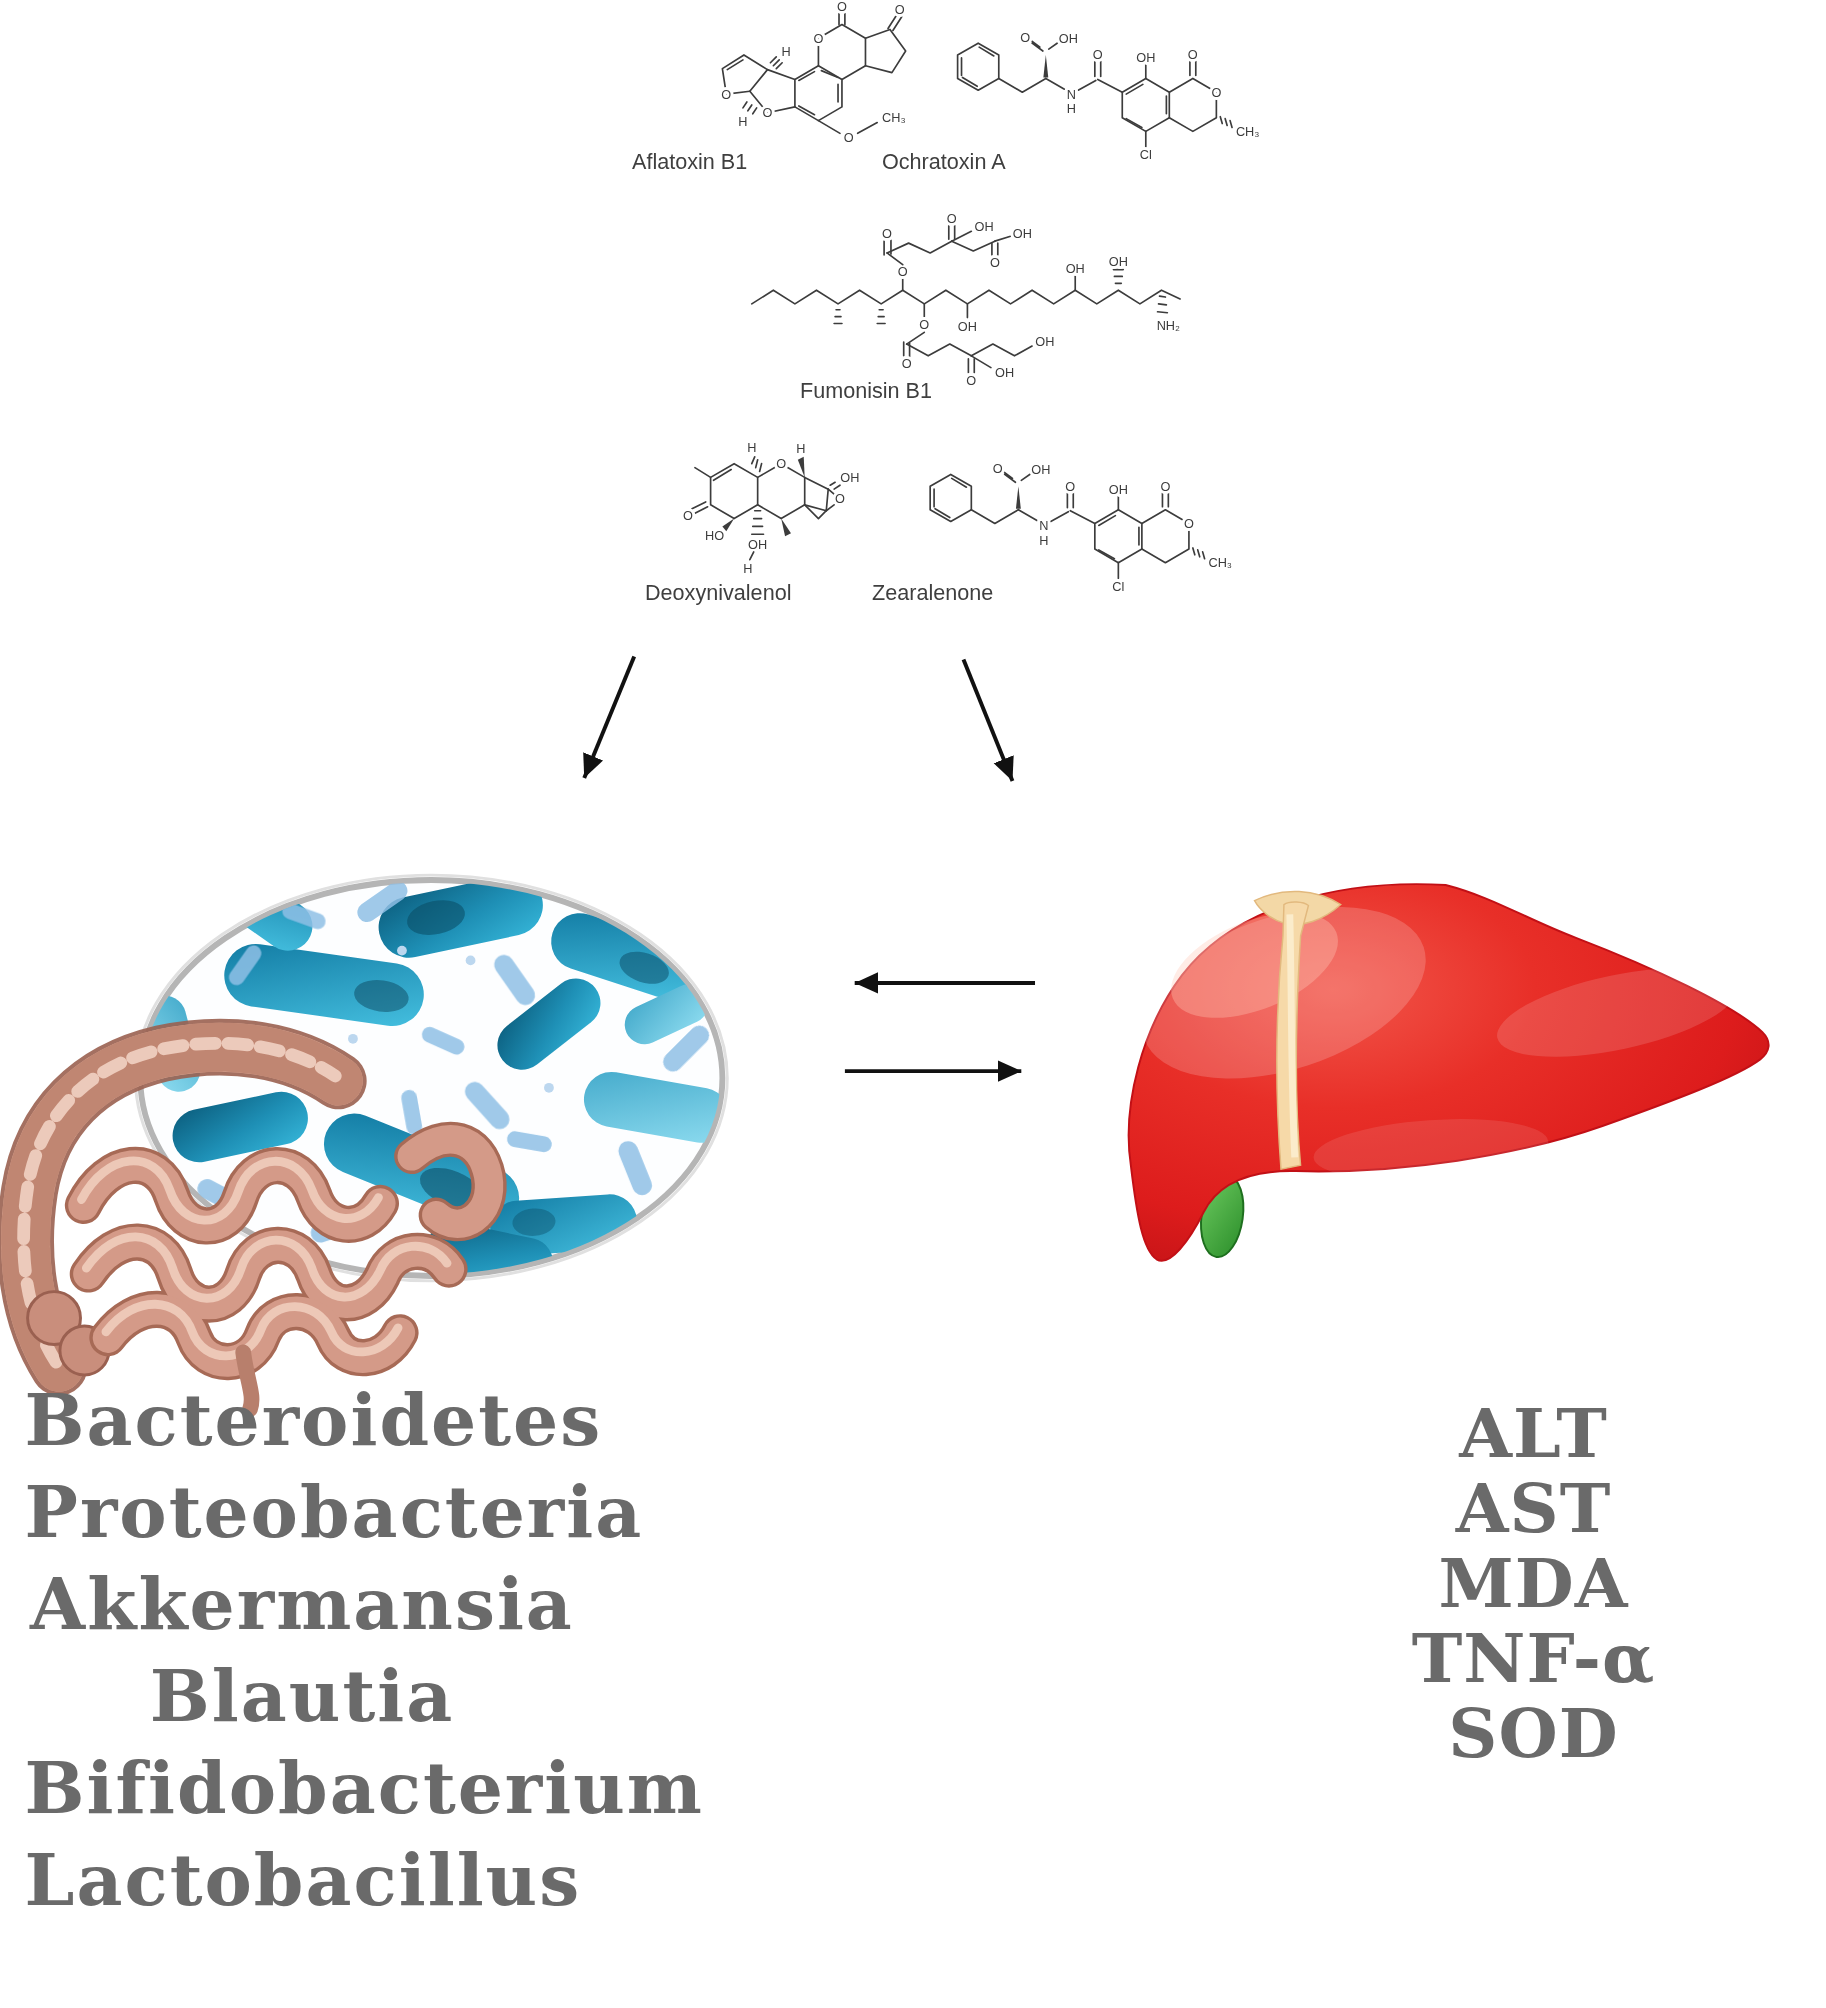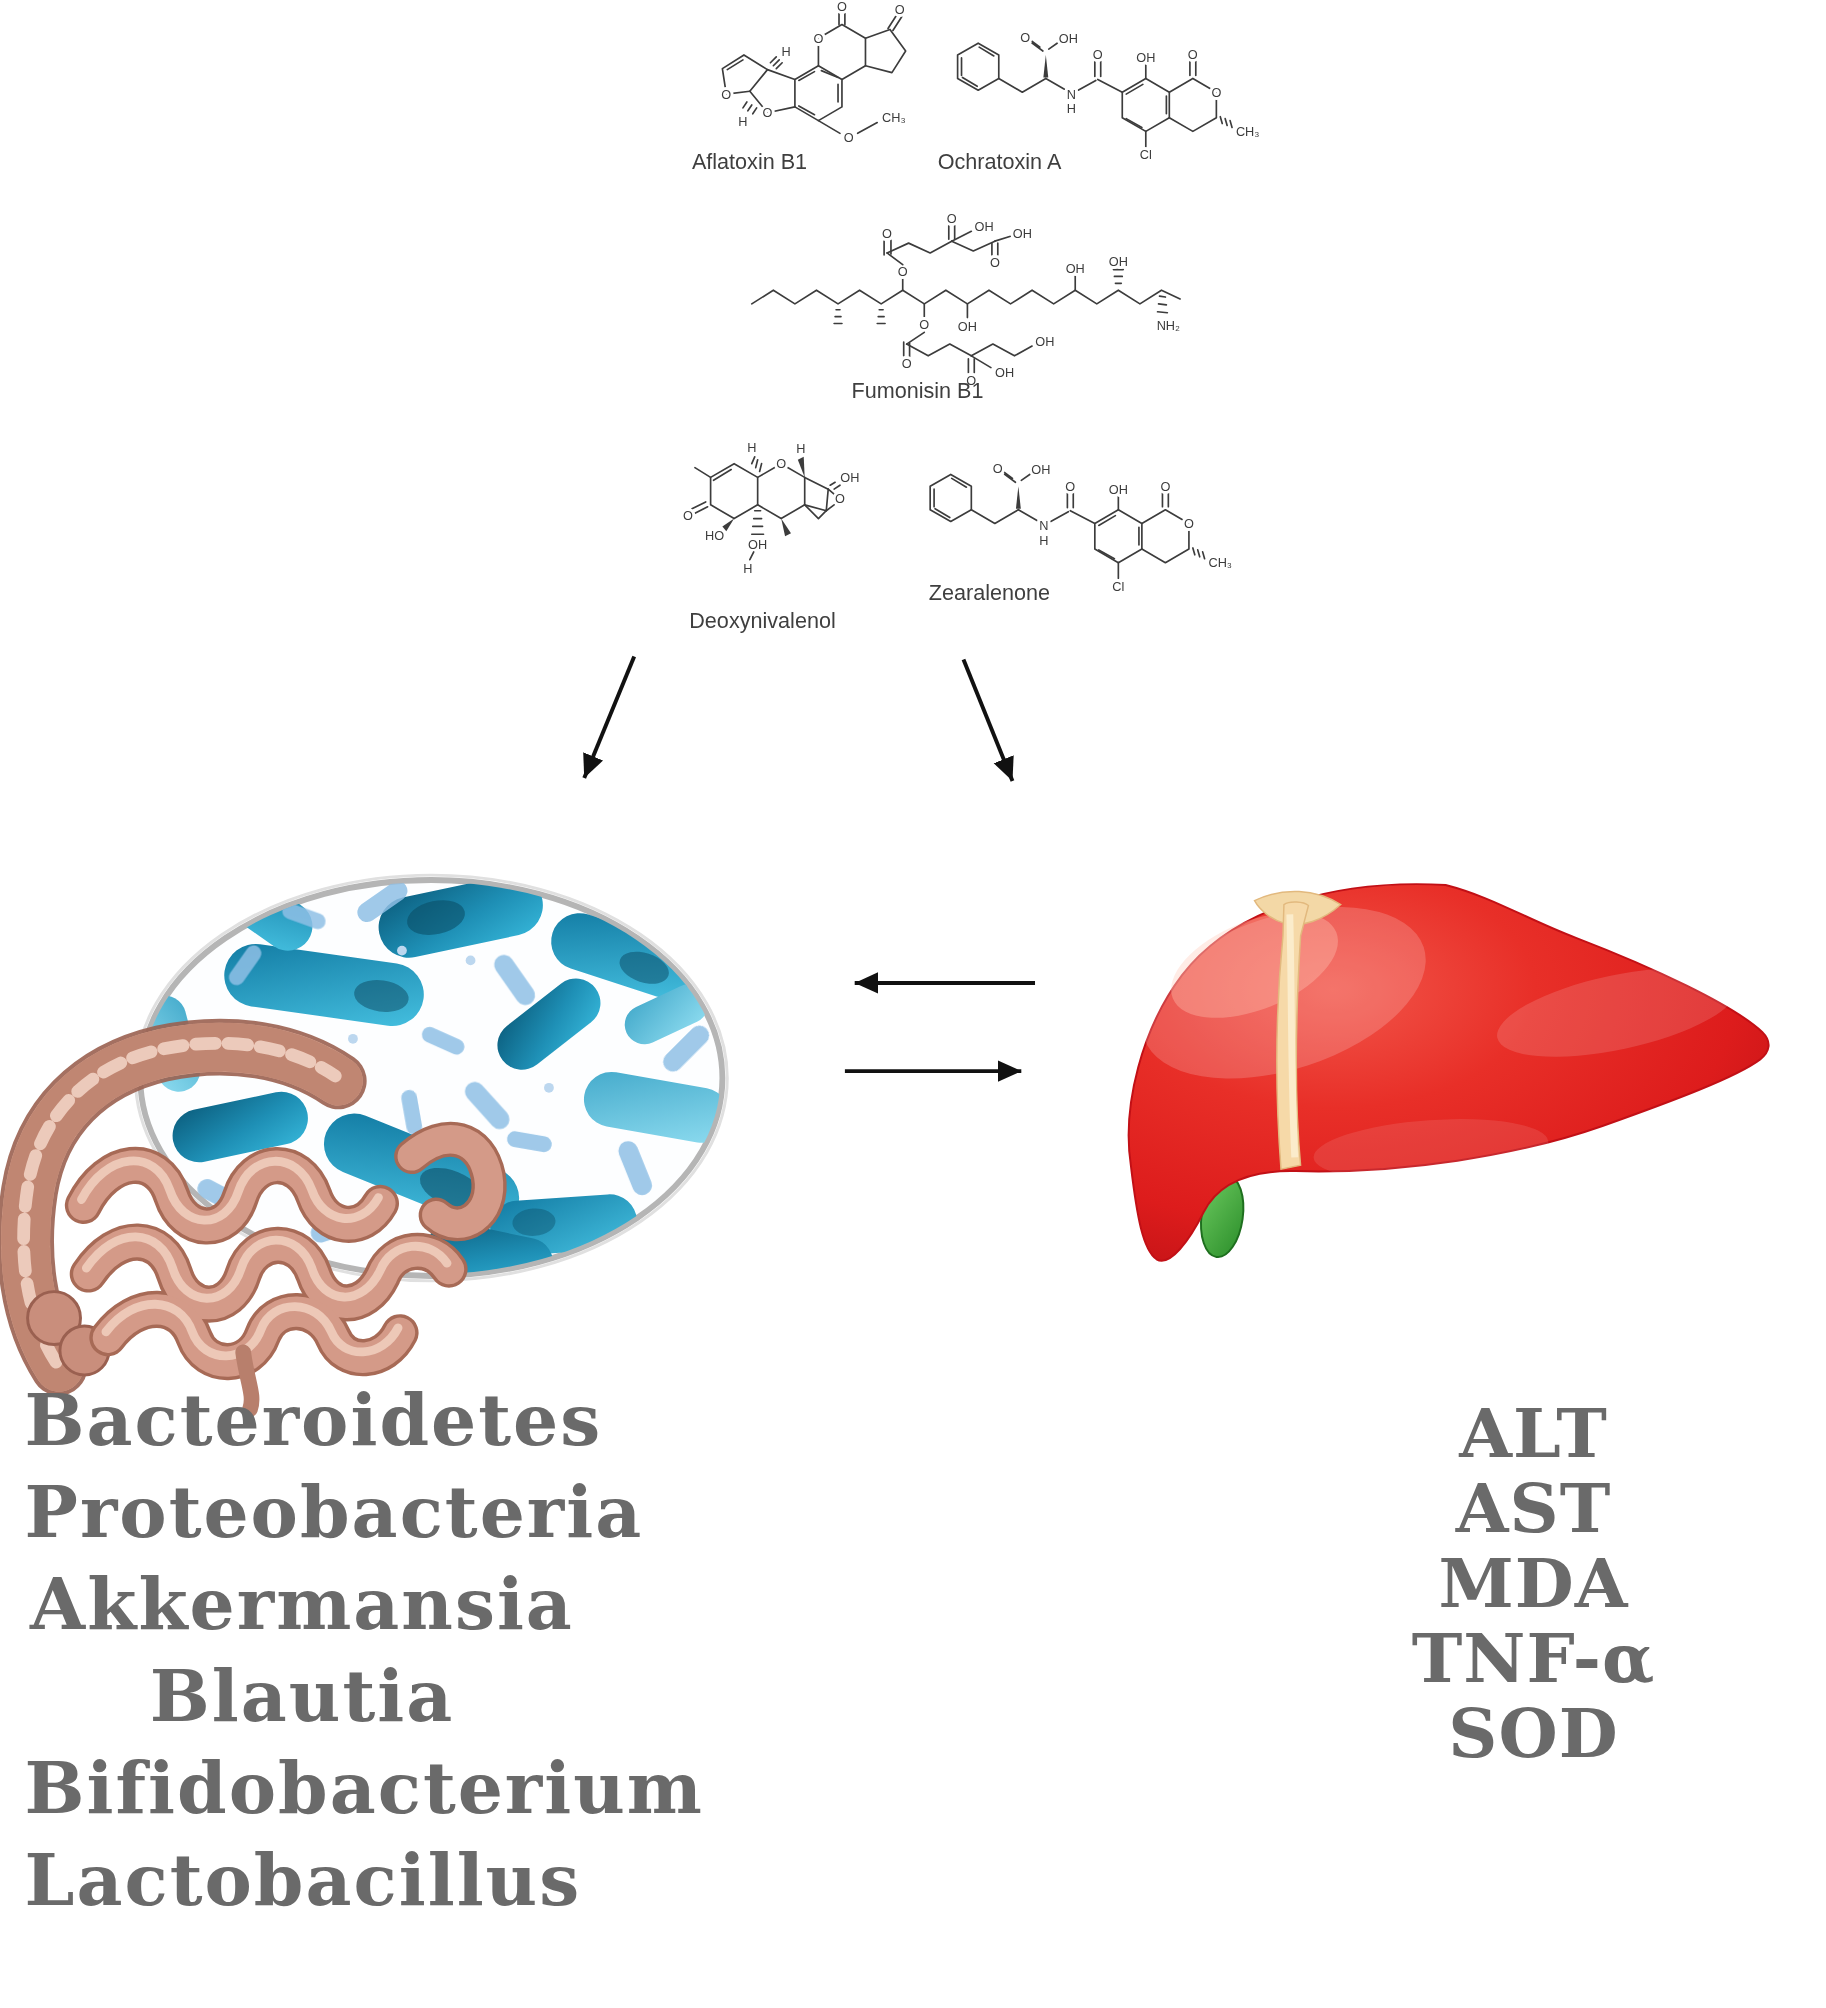--- a/index.html
+++ b/index.html
@@ -1,19 +1,19 @@
 <!DOCTYPE html>
 <html><head>
 <meta charset="utf-8">
 <style>
   html,body{margin:0;padding:0;background:#ffffff;}
   .canvas{position:relative;width:1827px;height:2008px;background:#ffffff;overflow:hidden;
           font-family:"Liberation Sans",sans-serif;}
   .layer{position:absolute;left:0;top:0;}
-  .mol-label{position:absolute;width:235px;text-align:center;font-size:21.6px;color:#3f3f3f;
+  .mol-label{position:absolute;width:235px;text-align:left;font-size:21.6px;color:#3f3f3f;
              font-family:"Liberation Sans",sans-serif;}
   .bond{stroke:#3c3c3c;stroke-width:1.7;fill:none;stroke-linecap:round;stroke-linejoin:round;}
   .at{font-family:"Liberation Sans",sans-serif;font-size:13px;fill:#3c3c3c;text-anchor:middle;
       dominant-baseline:central;paint-order:stroke;stroke:#ffffff;stroke-width:6px;stroke-linejoin:round;}
   .arrow{stroke:#111111;stroke-width:4;fill:none;}
   .list{position:absolute;text-align:center;color:#6a6a6a;font-family:"DejaVu Serif",serif;font-weight:bold;}
   .list-left{left:24.5px;top:1374px;width:555px;font-size:71px;line-height:92px;letter-spacing:2px;}
   .list-right{left:1259px;top:1396px;width:549px;font-size:68px;line-height:75px;letter-spacing:1px;}
   .it{}
 </style>
@@ -144,21 +144,21 @@
       <text class="at" x="78" y="130">OH</text>
       <path class="bond" d="M74,138 L70,146"></path>
       <text class="at" x="68" y="155">H</text>
       <path d="M102,104 L106,122 L112,119 Z" fill="#3c3c3c"></path>
     </g>
   </svg>
 
   <div class="mol-label" style="left:632px;top:149px;">Aflatoxin B1</div>
   <div class="mol-label" style="left:882px;top:149px;">Ochratoxin A</div>
   <div class="mol-label" style="left:800px;top:378px;">Fumonisin B1</div>
-  <div class="mol-label" style="left:645px;top:608px;">Deoxynivalenol</div>
+  <div class="mol-label" style="left:645px;top:580px;">Deoxynivalenol</div>
   <div class="mol-label" style="left:872px;top:580px;">Zearalenone</div>
 
   <svg class="layer" width="1827" height="2008" viewBox="0 0 1864 2049">
     <defs>
       <linearGradient id="bg1" x1="0" y1="0" x2="1" y2="1">
         <stop offset="0" stop-color="#0b5d7d"></stop>
           <stop offset="0.55" stop-color="#1e8fb5"></stop>
           <stop offset="1" stop-color="#36b6d9"></stop>
       </linearGradient>
       <linearGradient id="bg2" x1="0" y1="0" x2="1" y2="1">

